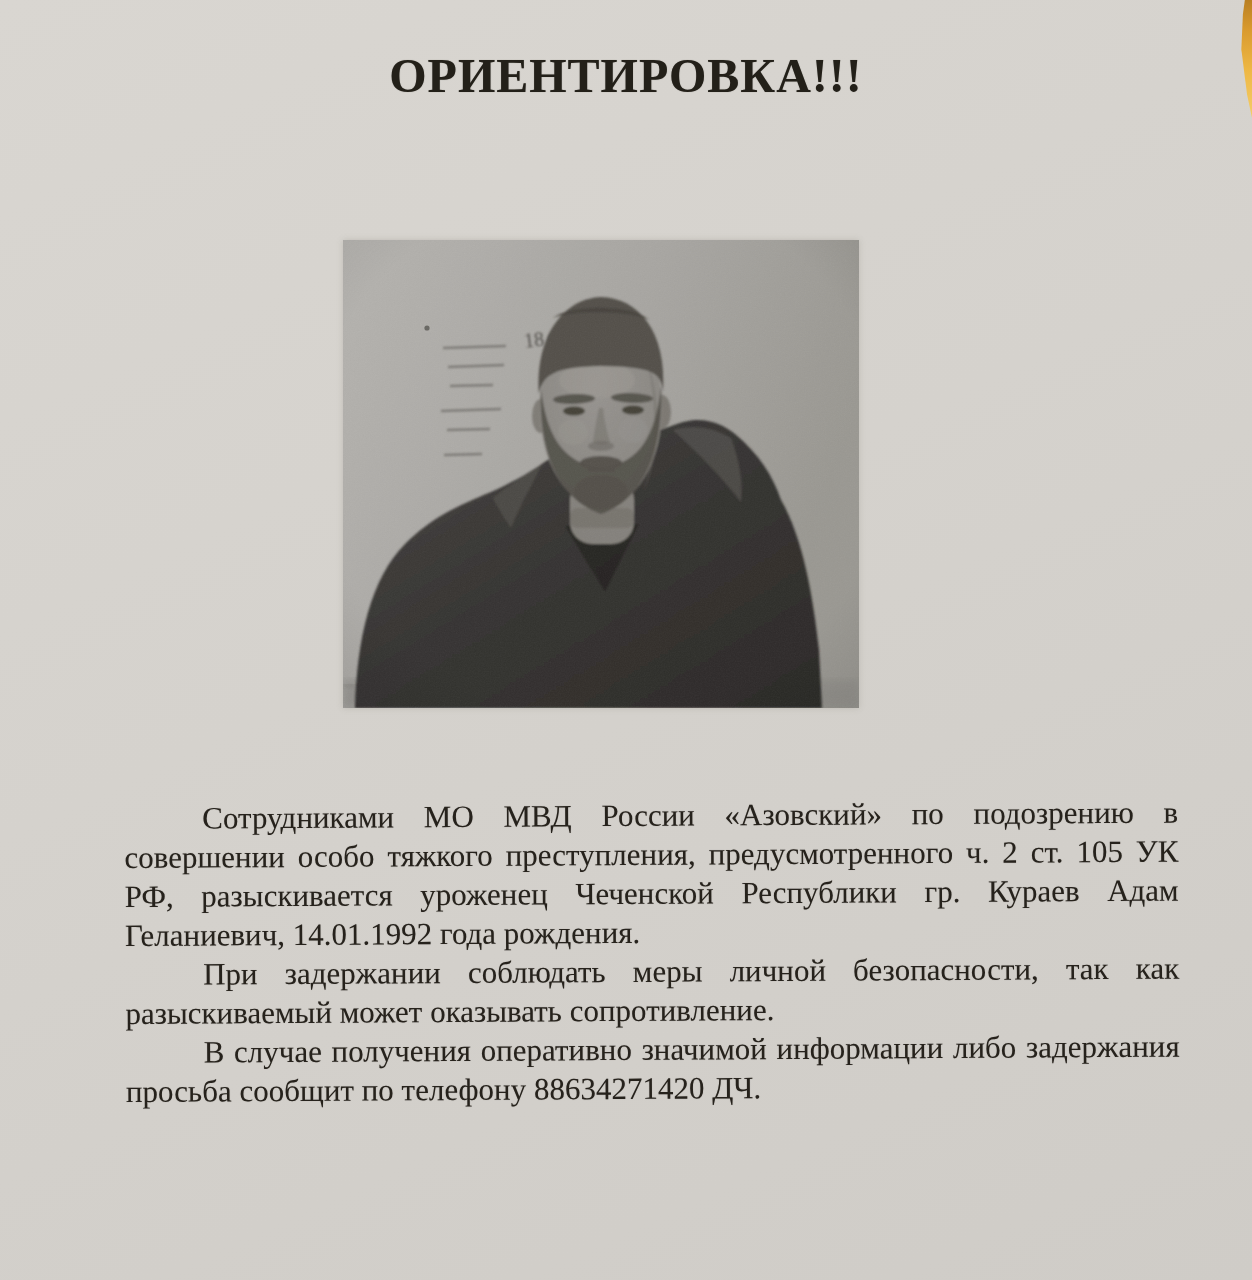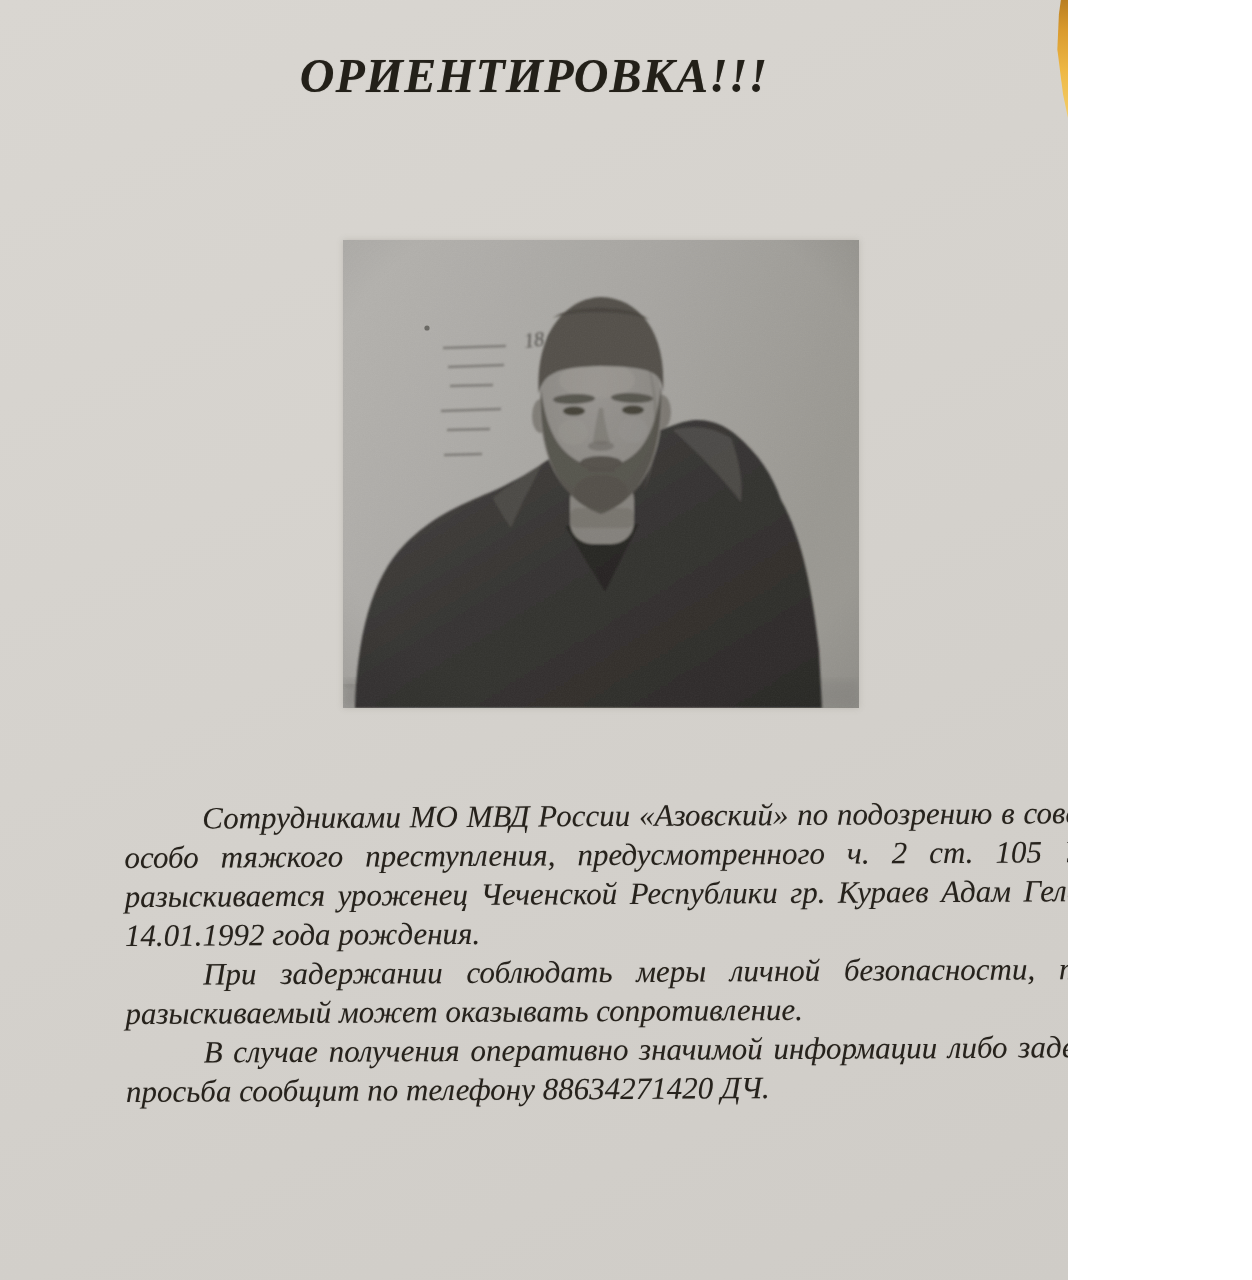--- a/index.html
+++ b/index.html
@@ -1,23 +1,22 @@
 <!DOCTYPE html>
 <html><head>
 <meta charset="utf-8">
 <style>
   html, body { margin: 0; padding: 0; }
   body {
     width: 1252px; height: 1280px; overflow: hidden;
     font-family: "Liberation Serif", "DejaVu Serif", serif;
   }
   .page {
-    position: relative; width: 1068px; height: 1280px; overflow: hidden;
+    position: relative; width: 1252px; height: 1280px; overflow: hidden;
     background: linear-gradient(155deg, #d9d6d1 0%, #d5d2cd 45%, #cfccc7 100%);
-    font-style: italic;
   }
   
   .accent-wedge {
     position: absolute; top: 0; right: 0; width: 13px; height: 118px;
     background: linear-gradient(180deg, #b97f22 0%, #d99a2e 25%, #eeb845 60%, #f3cd69 100%);
     clip-path: polygon(45% 0%, 100% 0%, 100% 100%, 62% 80%, 18% 42%, 30% 12%);
   }
   .title {
     position: absolute; top: 48px; left: 0; width: 100%;
     text-align: center; font-size: 48px; font-weight: bold;

